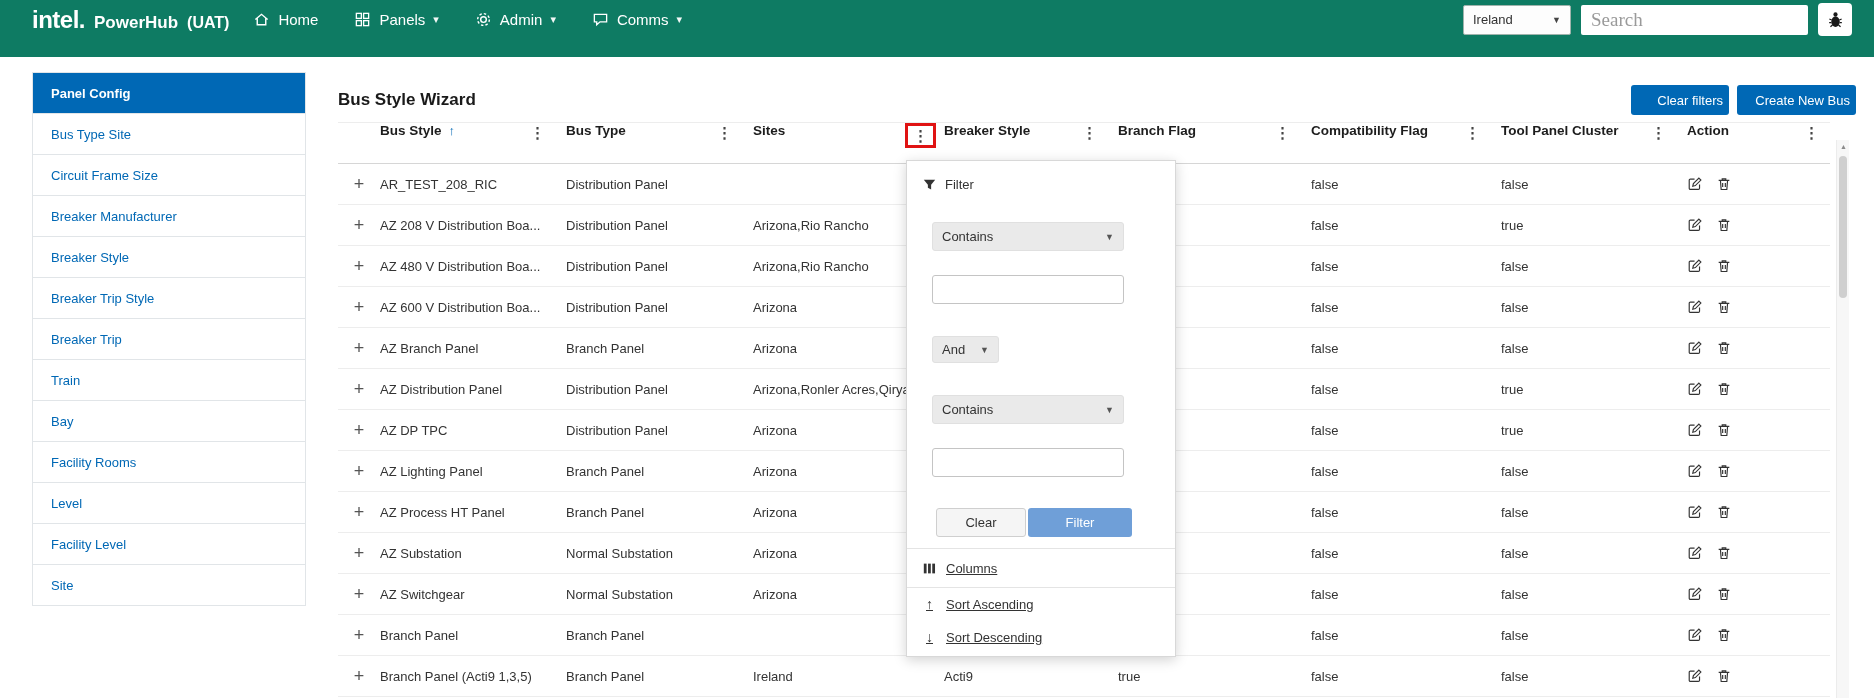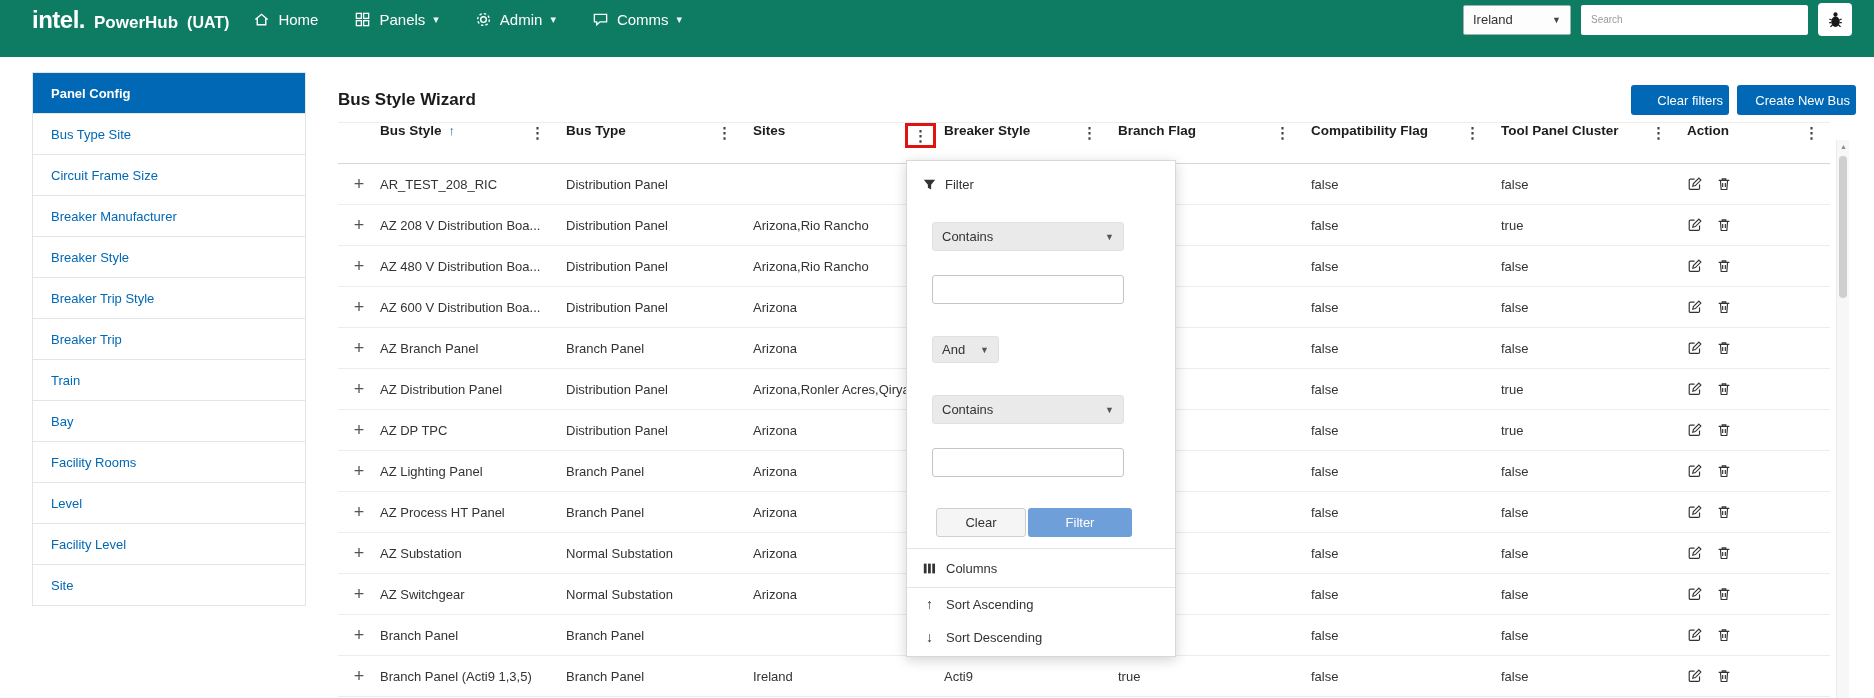--- a/index.html
+++ b/index.html
@@ -23,21 +23,21 @@
   .nav-item { display:flex; align-items:center; gap:8px; margin-right:36px;
     font-size:15px; color:#fff; cursor:pointer; white-space:nowrap; }
   .nav-ic svg { width:17px; height:17px; display:block; }
   .chev { font-size:11px; opacity:.95; }
   .nav-right { margin-left:auto; display:flex; align-items:center; gap:10px; }
   .region-select { width:108px; height:30px; background:#fdfdfd; color:#333;
     font-size:13px; display:flex; align-items:center; justify-content:space-between;
     padding:0 9px; border-radius:2px; border:1px solid #9fb3ac; cursor:pointer; }
   .region-caret { font-size:9px; color:#444; }
   .search-input { width:227px; height:30px; border:none; border-radius:2px;
-    padding:0 10px; font-size:10px; font-family:Liberation Sans, sans-serif; color:#333; background:#fff; }
+    padding:0 10px; font-size:19px; font-family:Liberation Serif, serif; color:#333; background:#fff; }
   .search-input::placeholder { color:#9a9a9a; }
   .icon-btn { width:34px; height:33px; background:#fff; border:none; border-radius:4px;
     display:flex; align-items:center; justify-content:center; cursor:pointer; }
   .icon-btn svg { width:19px; height:19px; display:block; }
 
   
   .sidebar { position:absolute; left:32px; top:72px; width:274px;
     border:1px solid #e1e5e8; border-bottom:none; background:#fff; }
   .side-item { height:41px; display:flex; align-items:center; padding-left:18px;
     font-size:13px; color:#0068B5; border-bottom:1px solid #e1e5e8;
@@ -103,21 +103,21 @@
     font-family:inherit; color:#333; }
   .fp-in1 { top:114px; }
   .fp-in2 { top:287px; }
   .fp-btn { position:absolute; top:347px; height:29px; border-radius:3px;
     font-size:13px; font-family:inherit; cursor:pointer; }
   .fp-clear { left:15px; width:90px; background:#f5f5f5; border:1px solid #cfcfcf;
     color:#333;margin-left:14px; }
   .fp-filter { left:121px; width:104px; background:#6F9FD8; border:none; color:#fff; }
   .fp-div { position:absolute; left:0; width:100%; height:1px; background:#e4e4e4; }
   .fp-item { position:absolute; left:0; width:100%; display:flex; align-items:center;
-    gap:10px; padding-left:16px; font-size:13px; color:#333; cursor:pointer; }
+    gap:10px; padding-left:16px; font-size:13px; color:#333; cursor:pointer;text-decoration:underline; }
   .fp-columns { top:388px; height:38px; }
   .fp-sortasc { top:427px; height:32px; }
   .fp-sortdesc { top:460px; height:32px; }
   .fp-item .arrow { font-size:14px; color:#333; width:13px; text-align:center; }
   .fp-item svg { width:13px; height:13px; display:block; }
 </style>
 </head>
 <body>
 
 <header class="navbar">

